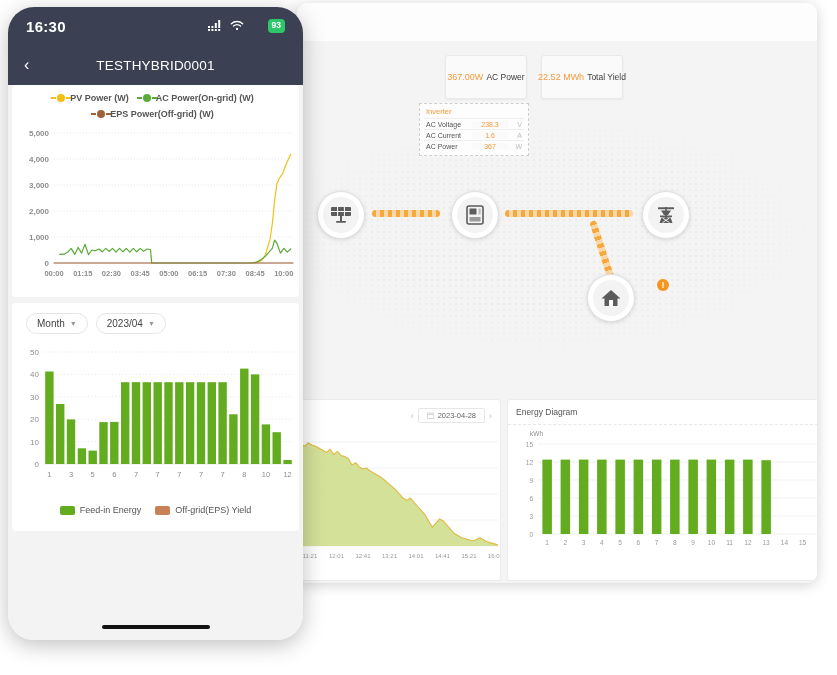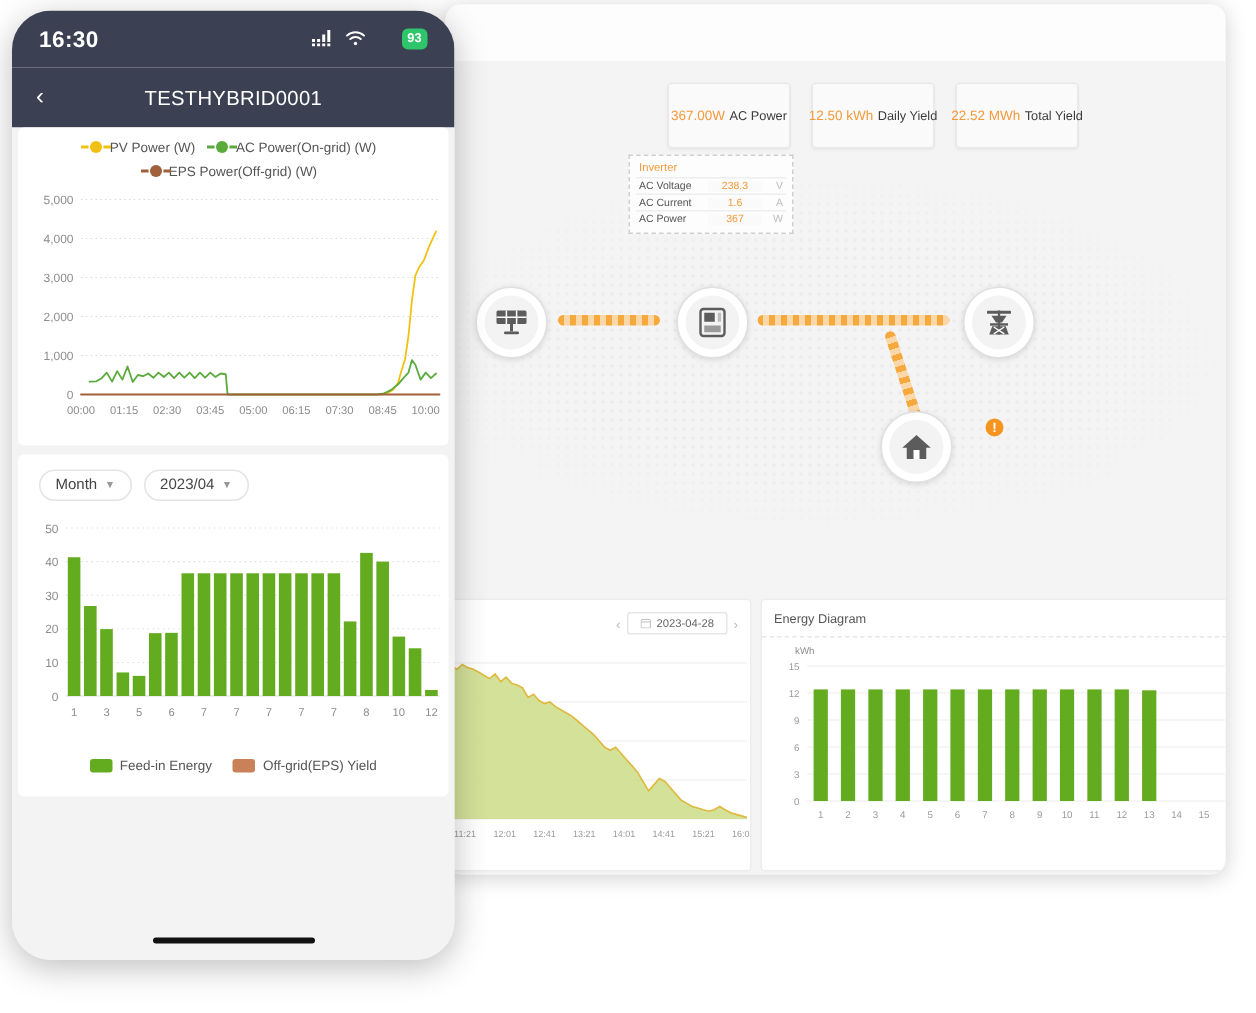--- a/index.html
+++ b/index.html
@@ -136,21 +136,21 @@
   #phone-nav{
     position:absolute;left:0;top:38px;width:100%;height:40px;background:#3b4152;
     display:flex;align-items:center;color:#fff;
   }
   #back-icon{position:absolute;left:16px;font-size:16px;line-height:1;cursor:pointer;}
   #phone-title{flex:1;text-align:center;font-size:13.5px;letter-spacing:.2px;}
 
   #phone-content{position:absolute;left:0;top:78px;width:100%;height:555px;background:#f3f3f3;}
 
   .card{background:#fff;margin:0 4px 6px 4px;border-radius:4px;}
-  #card-line{margin-top:0;padding:8px 0 4px 0;height:212px;box-sizing:border-box;}
+  #card-line{margin-top:0;padding:8px 0 4px 0;height:212px;box-sizing:border-box;font-weight:bold;}
   #card-bar{margin-top:6px;padding:10px 0 6px 0;height:228px;box-sizing:border-box;}
 
   .legend{display:flex;flex-wrap:wrap;justify-content:center;gap:6px 14px;padding:0 14px;}
   .legend-item{display:flex;align-items:center;gap:5px;font-size:9px;color:#555;white-space:nowrap;}
   .legend-dot{width:8px;height:8px;border-radius:50%;position:relative;}
   .legend-dot:before,.legend-dot:after{
     content:"";position:absolute;top:3.2px;width:5px;height:1.6px;background:inherit;
   }
   .legend-dot:before{left:-6px;}
   .legend-dot:after{right:-6px;}
@@ -179,24 +179,20 @@
   <div id="desktop-topbar"></div>
 
   <div id="desktop-body">
 
     <div id="map-bg"></div>
 
     <div class="stat-row">
       <div class="stat-card">
         <div class="stat-val">367.00W</div>
         <div class="stat-lbl">AC Power</div>
-      </div>
-      <div class="stat-card">
-        <div class="stat-val">12.50 kWh</div>
-        <div class="stat-lbl">Daily Yield</div>
       </div>
       <div class="stat-card">
         <div class="stat-val">22.52 MWh</div>
         <div class="stat-lbl">Total Yield</div>
       </div>
     </div>
 
     <div id="inverter-box">
       <div id="inverter-title">Inverter</div>
       <div class="inv-row">

